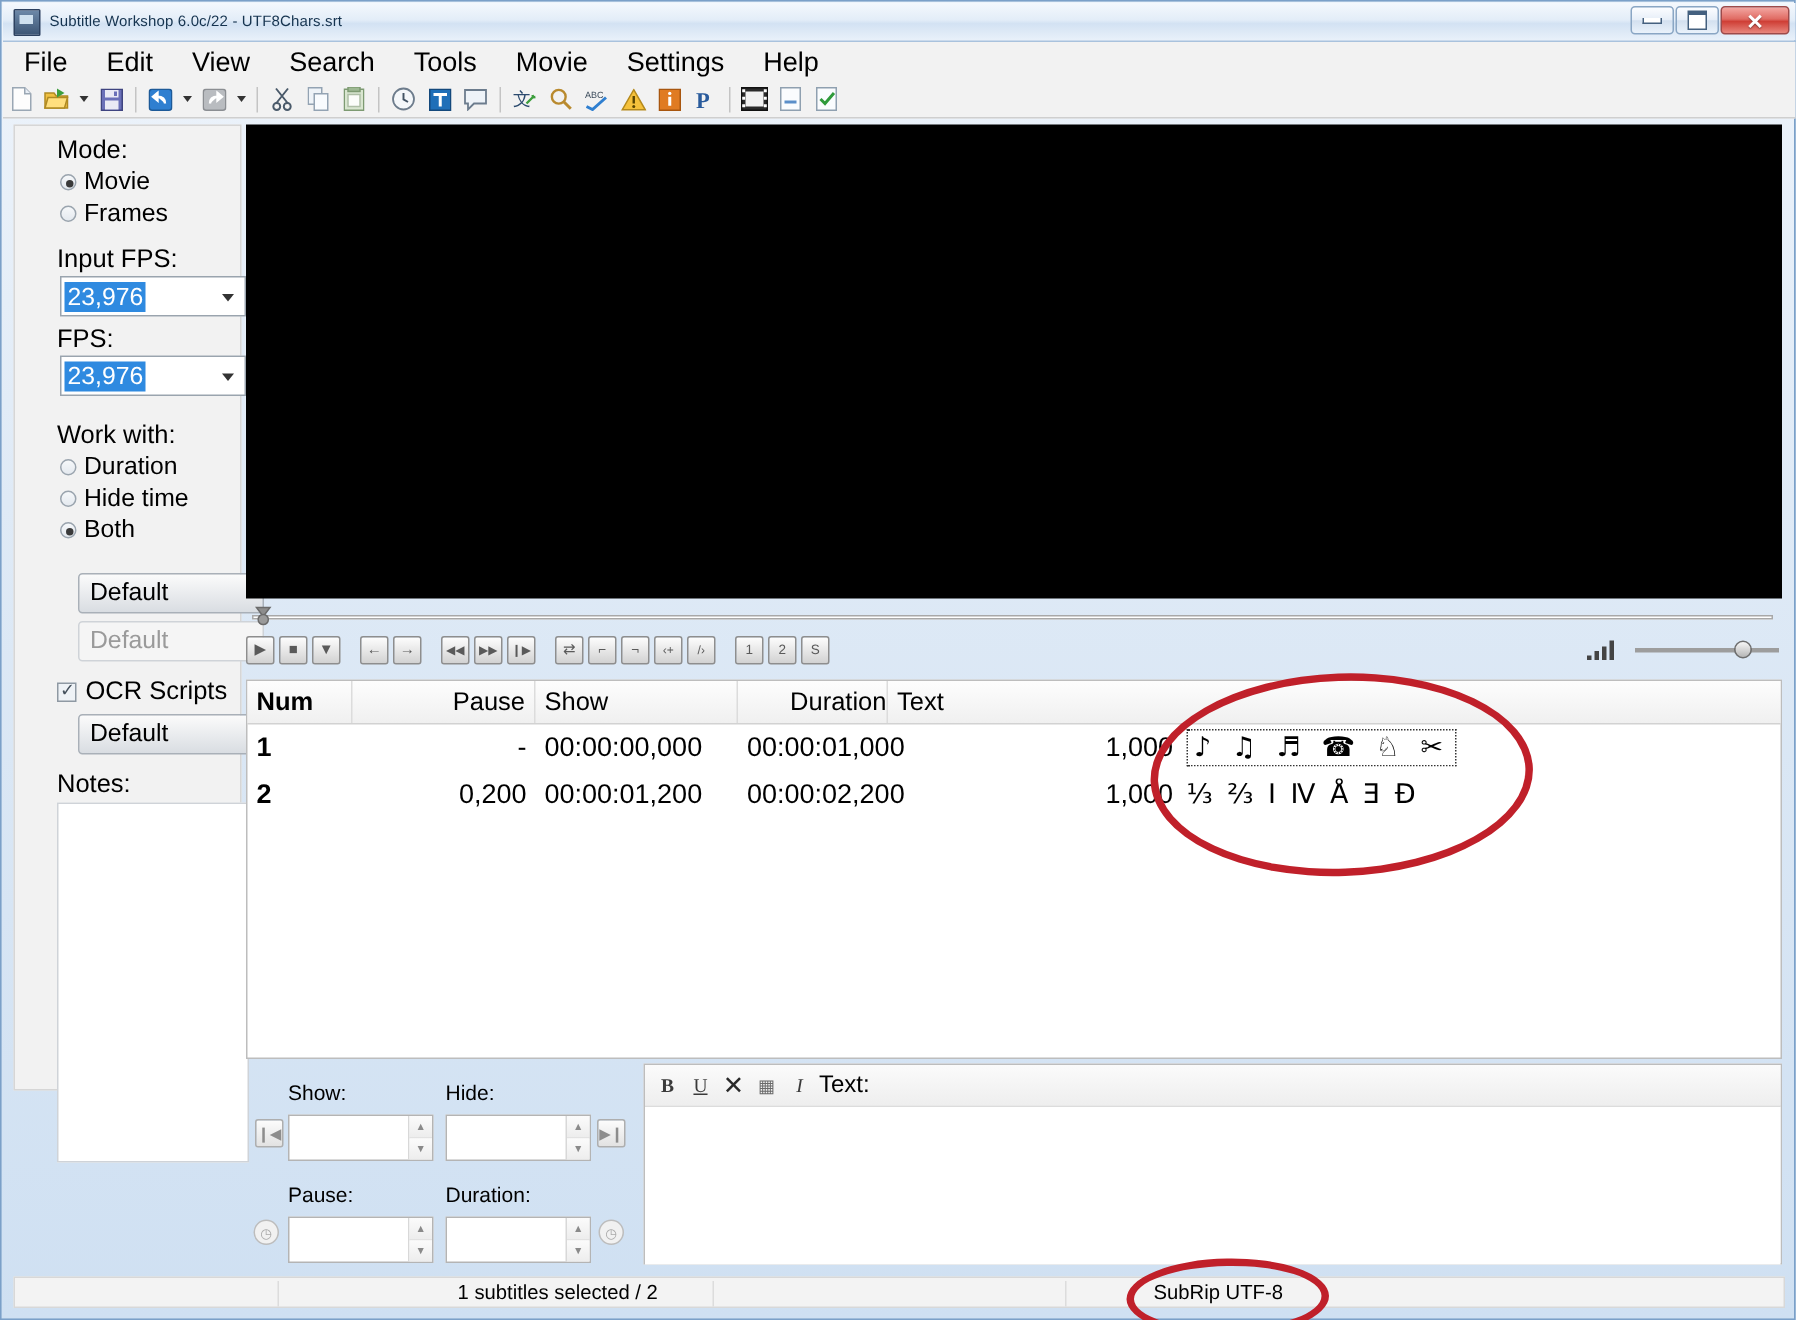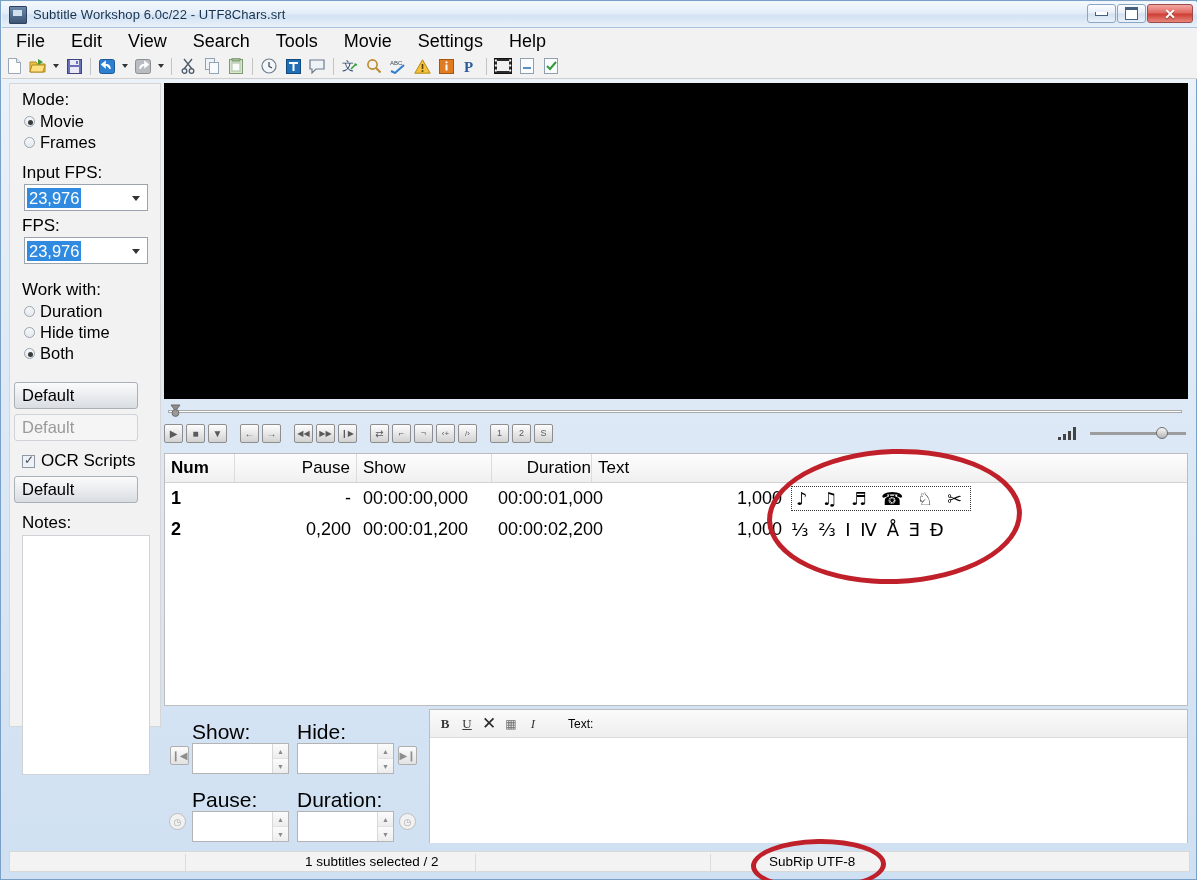--- a/index.html
+++ b/index.html
@@ -20,21 +20,21 @@
     background:linear-gradient(to bottom,#f4f8fd 0%,#e3edf8 45%,#d3e2f3 55%,#e9f1fa 100%);
     border-bottom:1px solid #a9c2dd;box-sizing:border-box;
     display:flex;align-items:center;
   }
   .tb-icon{
     width:16px;height:16px;margin-left:7px;margin-right:6px;
     background:linear-gradient(to bottom,#6d88a8,#3d5676);
     border:1px solid #2d4160;border-radius:1px;position:relative;flex:0 0 auto;
   }
   .tb-icon:after{content:"";position:absolute;left:3px;top:3px;width:9px;height:6px;background:#cfe0ef;}
-  .tb-title{font-size:13px;color:#15334f;letter-spacing:.1px;}
+  .tb-title{font-size:10px;color:#15334f;letter-spacing:.1px;}
   .wbtns{position:absolute;right:4px;top:2px;display:flex;align-items:center;}
   .wbtn{
     width:29px;height:19px;margin-left:1px;
     border:1px solid #8aa6c4;border-radius:3px;
     background:linear-gradient(to bottom,#fcfdff 0%,#e6eef8 48%,#d3e0ef 52%,#eaf2fb 100%);
     display:flex;align-items:center;justify-content:center;box-sizing:border-box;
   }
   .wbtn .g{display:block;}
   .wbtn.close{
     width:46px;border:1px solid #9d4a4a;
@@ -58,21 +58,21 @@
     background:#f2f2f2;border-bottom:1px solid #cfcfcf;
     display:flex;align-items:center;box-sizing:border-box;
   }
   .tbtn{width:22px;height:21px;margin:0 1px;display:flex;align-items:center;justify-content:center;position:relative;}
   .tsep{width:1px;height:17px;background:#c4c4c4;margin:0 4px;}
   .arrow-d{width:0;height:0;border-left:3.5px solid transparent;border-right:3.5px solid transparent;border-top:4px solid #333;margin:0 3px;}
 
   
   .leftpanel{
     position:absolute;left:8px;top:82px;width:152px;height:644px;
-    background:#f2f2f2;border:1px solid #d6d6d6;box-sizing:border-box;
+    background:#f2f2f2;border:1px solid #d6d6d6;box-sizing:border-box;padding-left:16px;
   }
   .lp-label{font-size:17px;color:#000;margin:6px 0 1px 12px;}
   .radio-row{display:flex;align-items:center;margin-left:14px;height:21px;}
   .radio{
     width:11px;height:11px;border-radius:50%;
     border:1px solid #9aa4ae;background:linear-gradient(to bottom,#f6f8fa,#e4e9ef);
     margin-right:5px;position:relative;box-sizing:border-box;flex:0 0 auto;
   }
   .radio.on:after{content:"";position:absolute;left:2.5px;top:2.5px;width:5px;height:5px;border-radius:50%;background:#3a3a3a;}
   .radio-row span{font-size:16.5px;color:#000;}
@@ -80,21 +80,21 @@
     margin:1px 0 0 14px;width:124px;height:27px;
     background:#fff;border:1px solid #9aa4ae;box-sizing:border-box;
     display:flex;align-items:center;position:relative;
   }
   .combo .sel{
     background:#2f8ae0;color:#fff;font-size:16.5px;padding:0 2px;margin-left:2px;line-height:20px;
   }
   .combo .cb-arrow{position:absolute;right:7px;top:11px;width:0;height:0;
     border-left:4px solid transparent;border-right:4px solid transparent;border-top:5px solid #333;}
   .combo2{
-    margin-left:4px;width:124px;height:27px;box-sizing:border-box;
+    margin-left:26px;width:124px;height:27px;box-sizing:border-box;
     border:1px solid #a9b0b8;border-radius:3px;
     background:linear-gradient(to bottom,#fbfbfb,#d9dde2);
     display:flex;align-items:center;position:relative;
   }
   .combo2 .txt{font-size:16.5px;color:#000;margin-left:7px;}
   .combo2.disabled{background:#f5f5f5;border-color:#cfd3d8;}
   .combo2.disabled .txt{color:#9a9a9a;}
   .combo2.disabled .cb-arrow{border-top-color:#b4b4b4;}
   .chk-row{display:flex;align-items:center;margin:10px 0 0 12px;}
   .chk{
@@ -163,21 +163,21 @@
   .editleft{position:absolute;left:163px;top:708px;width:259px;height:134px;}
   .sq-btn{
     width:19px;height:19px;border:1px solid #aeaeae;border-radius:2px;box-sizing:border-box;
     background:linear-gradient(to bottom,#fcfcfc,#e2e2e2);
     display:flex;align-items:center;justify-content:center;font-size:10px;color:#8d8d8d;
   }
   .rnd-btn{
     width:17px;height:17px;border:1px solid #bdbdbd;border-radius:50%;box-sizing:border-box;
     background:#f1f1f1;display:flex;align-items:center;justify-content:center;font-size:9px;color:#aaa;
   }
-  .fld-label{font-size:21px;color:#000;}
+  .fld-label{font-size:14px;color:#000;}
   .spin{
     width:97px;height:31px;border:1px solid #b4b4b4;background:#fff;box-sizing:border-box;
     display:flex;align-items:stretch;
   }
   .spin .inp{flex:1;}
   .spin .btns{width:15px;border-left:1px solid #d8d8d8;display:flex;flex-direction:column;}
   .spin .btns i{
     flex:1;display:flex;align-items:center;justify-content:center;font-size:7px;color:#8a8a8a;
     background:linear-gradient(to bottom,#fbfbfb,#ededed);font-style:normal;
   }
@@ -186,21 +186,21 @@
   .editright{
     position:absolute;left:428px;top:708px;width:759px;height:134px;
     background:#fff;border:1px solid #bdbdbd;box-sizing:border-box;
   }
   .fmtbar{
     height:27px;background:linear-gradient(to bottom,#fbfbfb,#eeeeee);
     border-bottom:1px solid #dcdcdc;display:flex;align-items:center;padding-left:4px;
   }
   .fmt-btn{width:22px;height:21px;display:flex;align-items:center;justify-content:center;
     font-size:14px;color:#3a3a3a;}
-  .fmt-label{font-size:12px;color:#000;margin-left:24px;}
+  .fmt-label{font-size:16px;color:#000;margin-left:2px;}
   .textarea{height:105px;background:#fff;}
 
   
   .statusbar{
     position:absolute;left:8px;top:850px;width:1181px;height:21px;
     background:#f3f3f3;border:1px solid #d8d8d8;box-sizing:border-box;display:flex;align-items:center;
   }
   .st-cell{font-size:13.5px;color:#000;}
   .st1{position:absolute;left:295px;}
   .st2{position:absolute;left:759px;}

